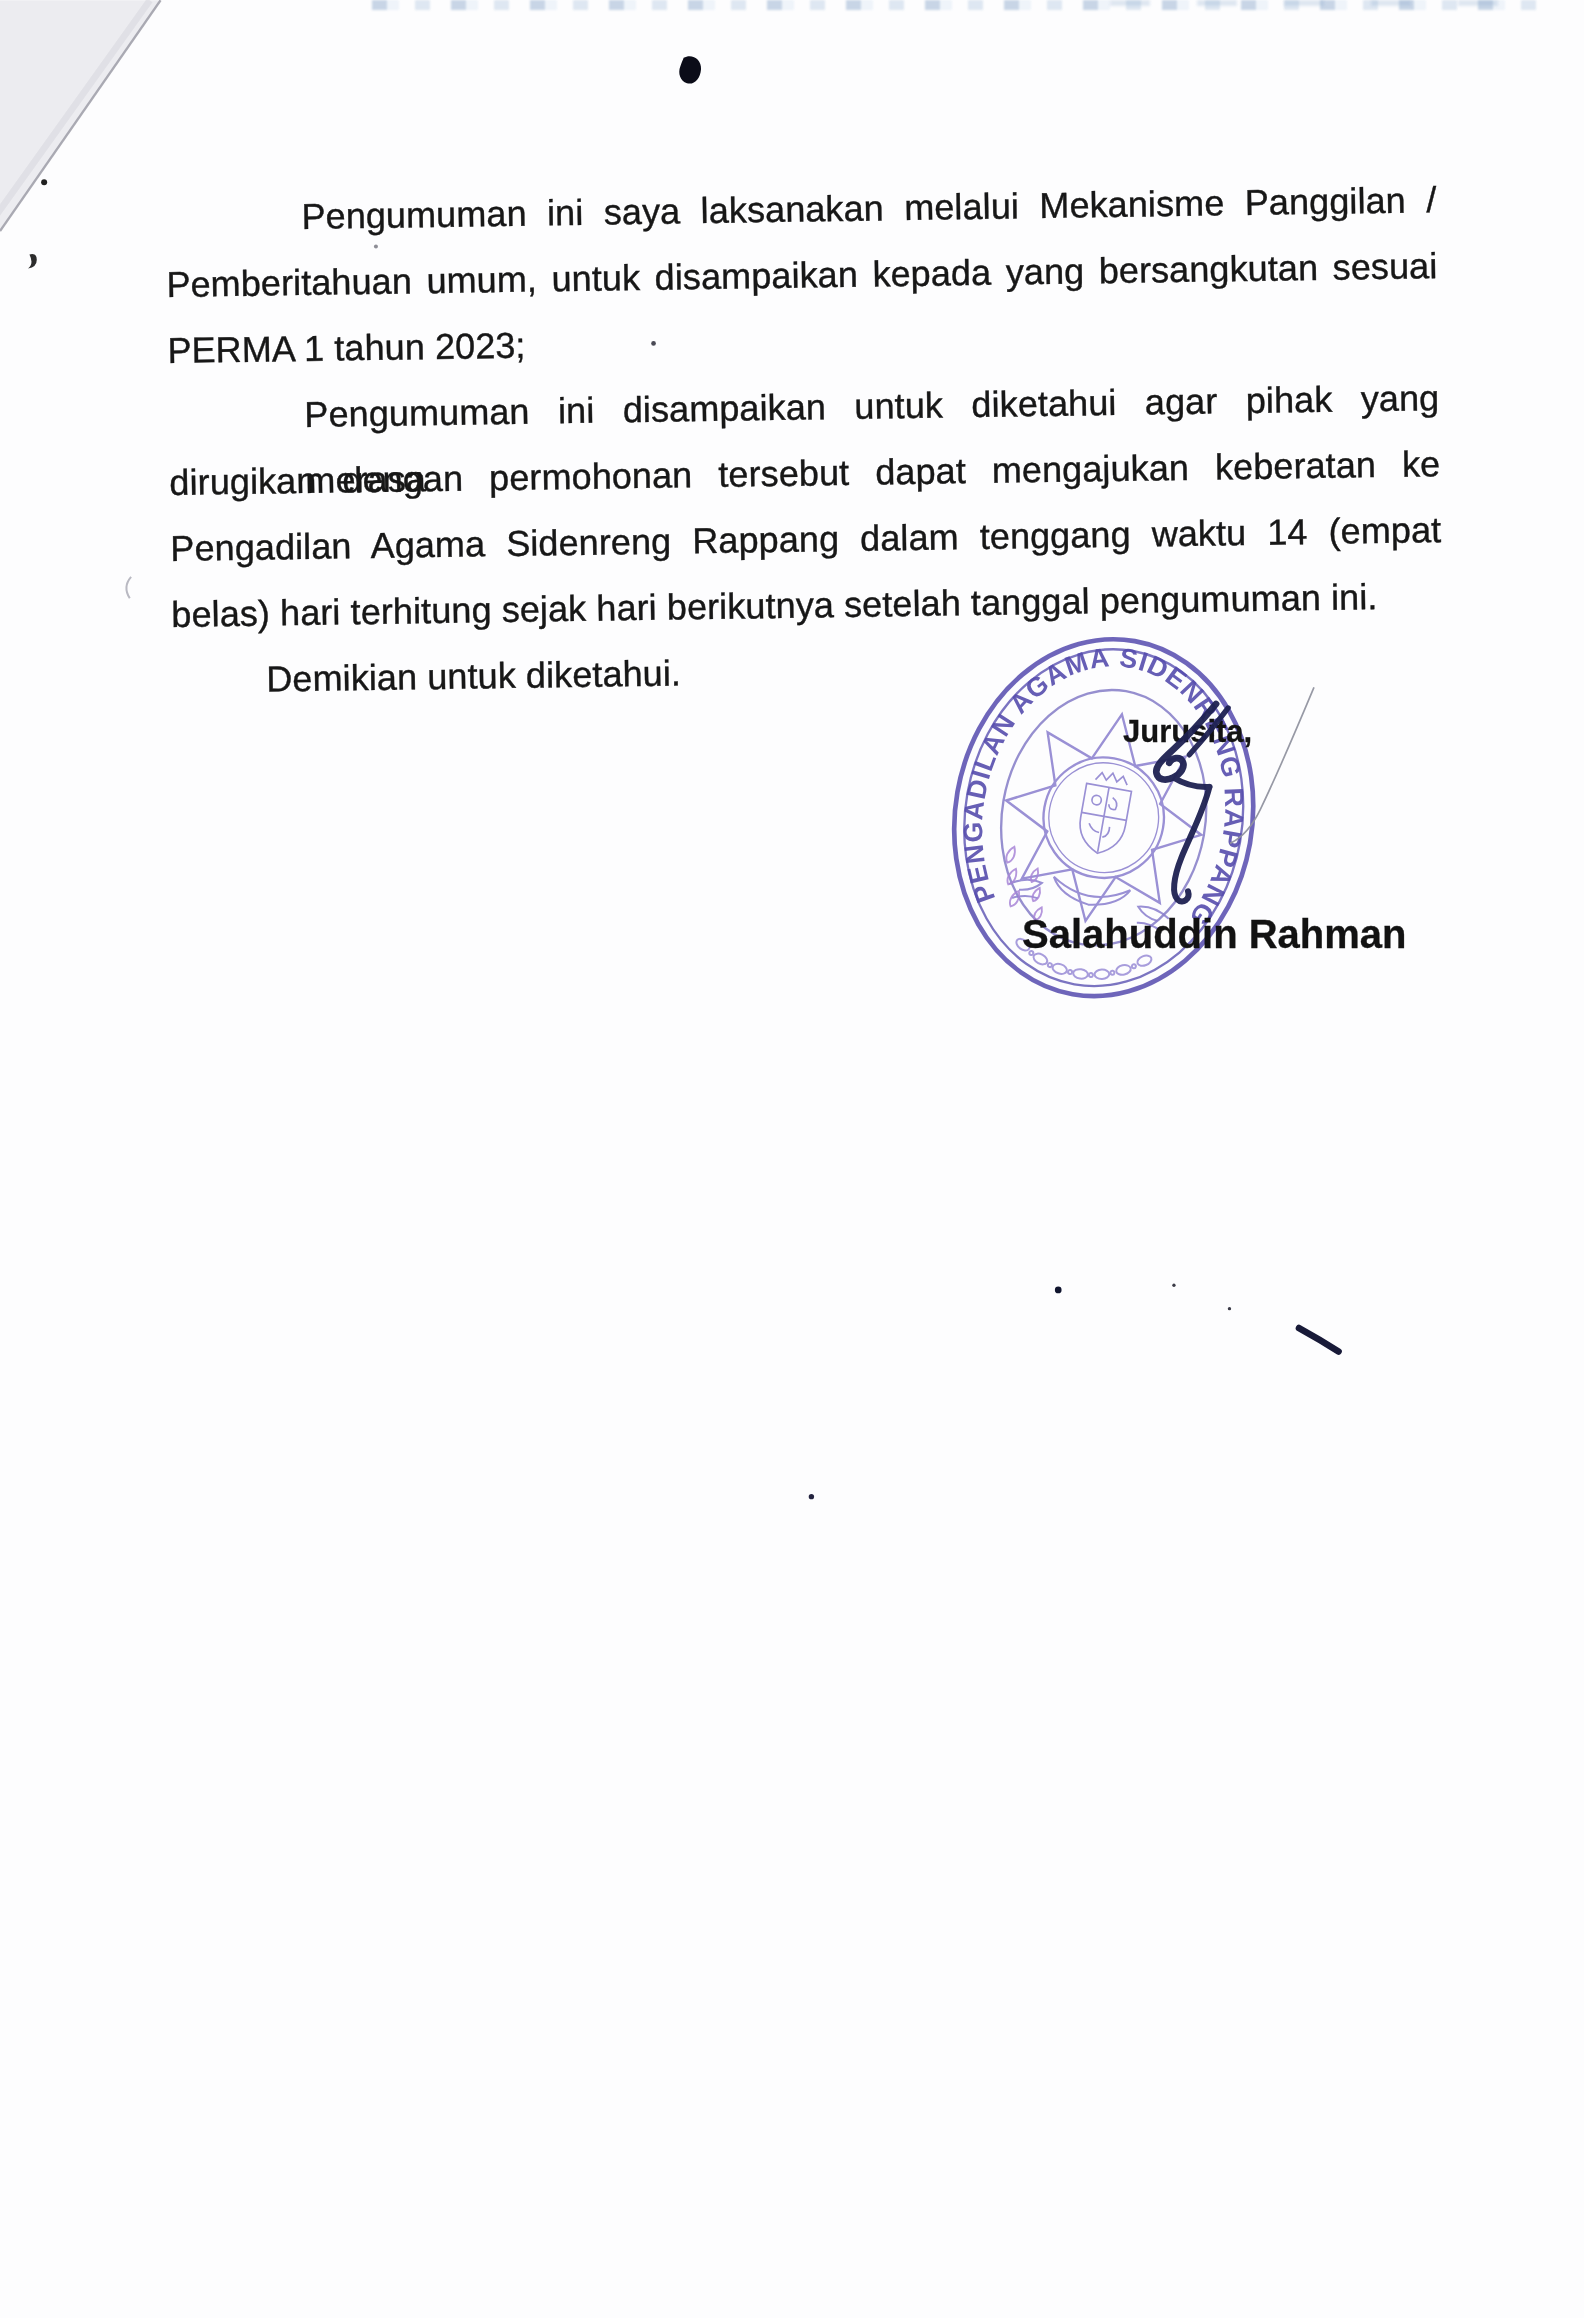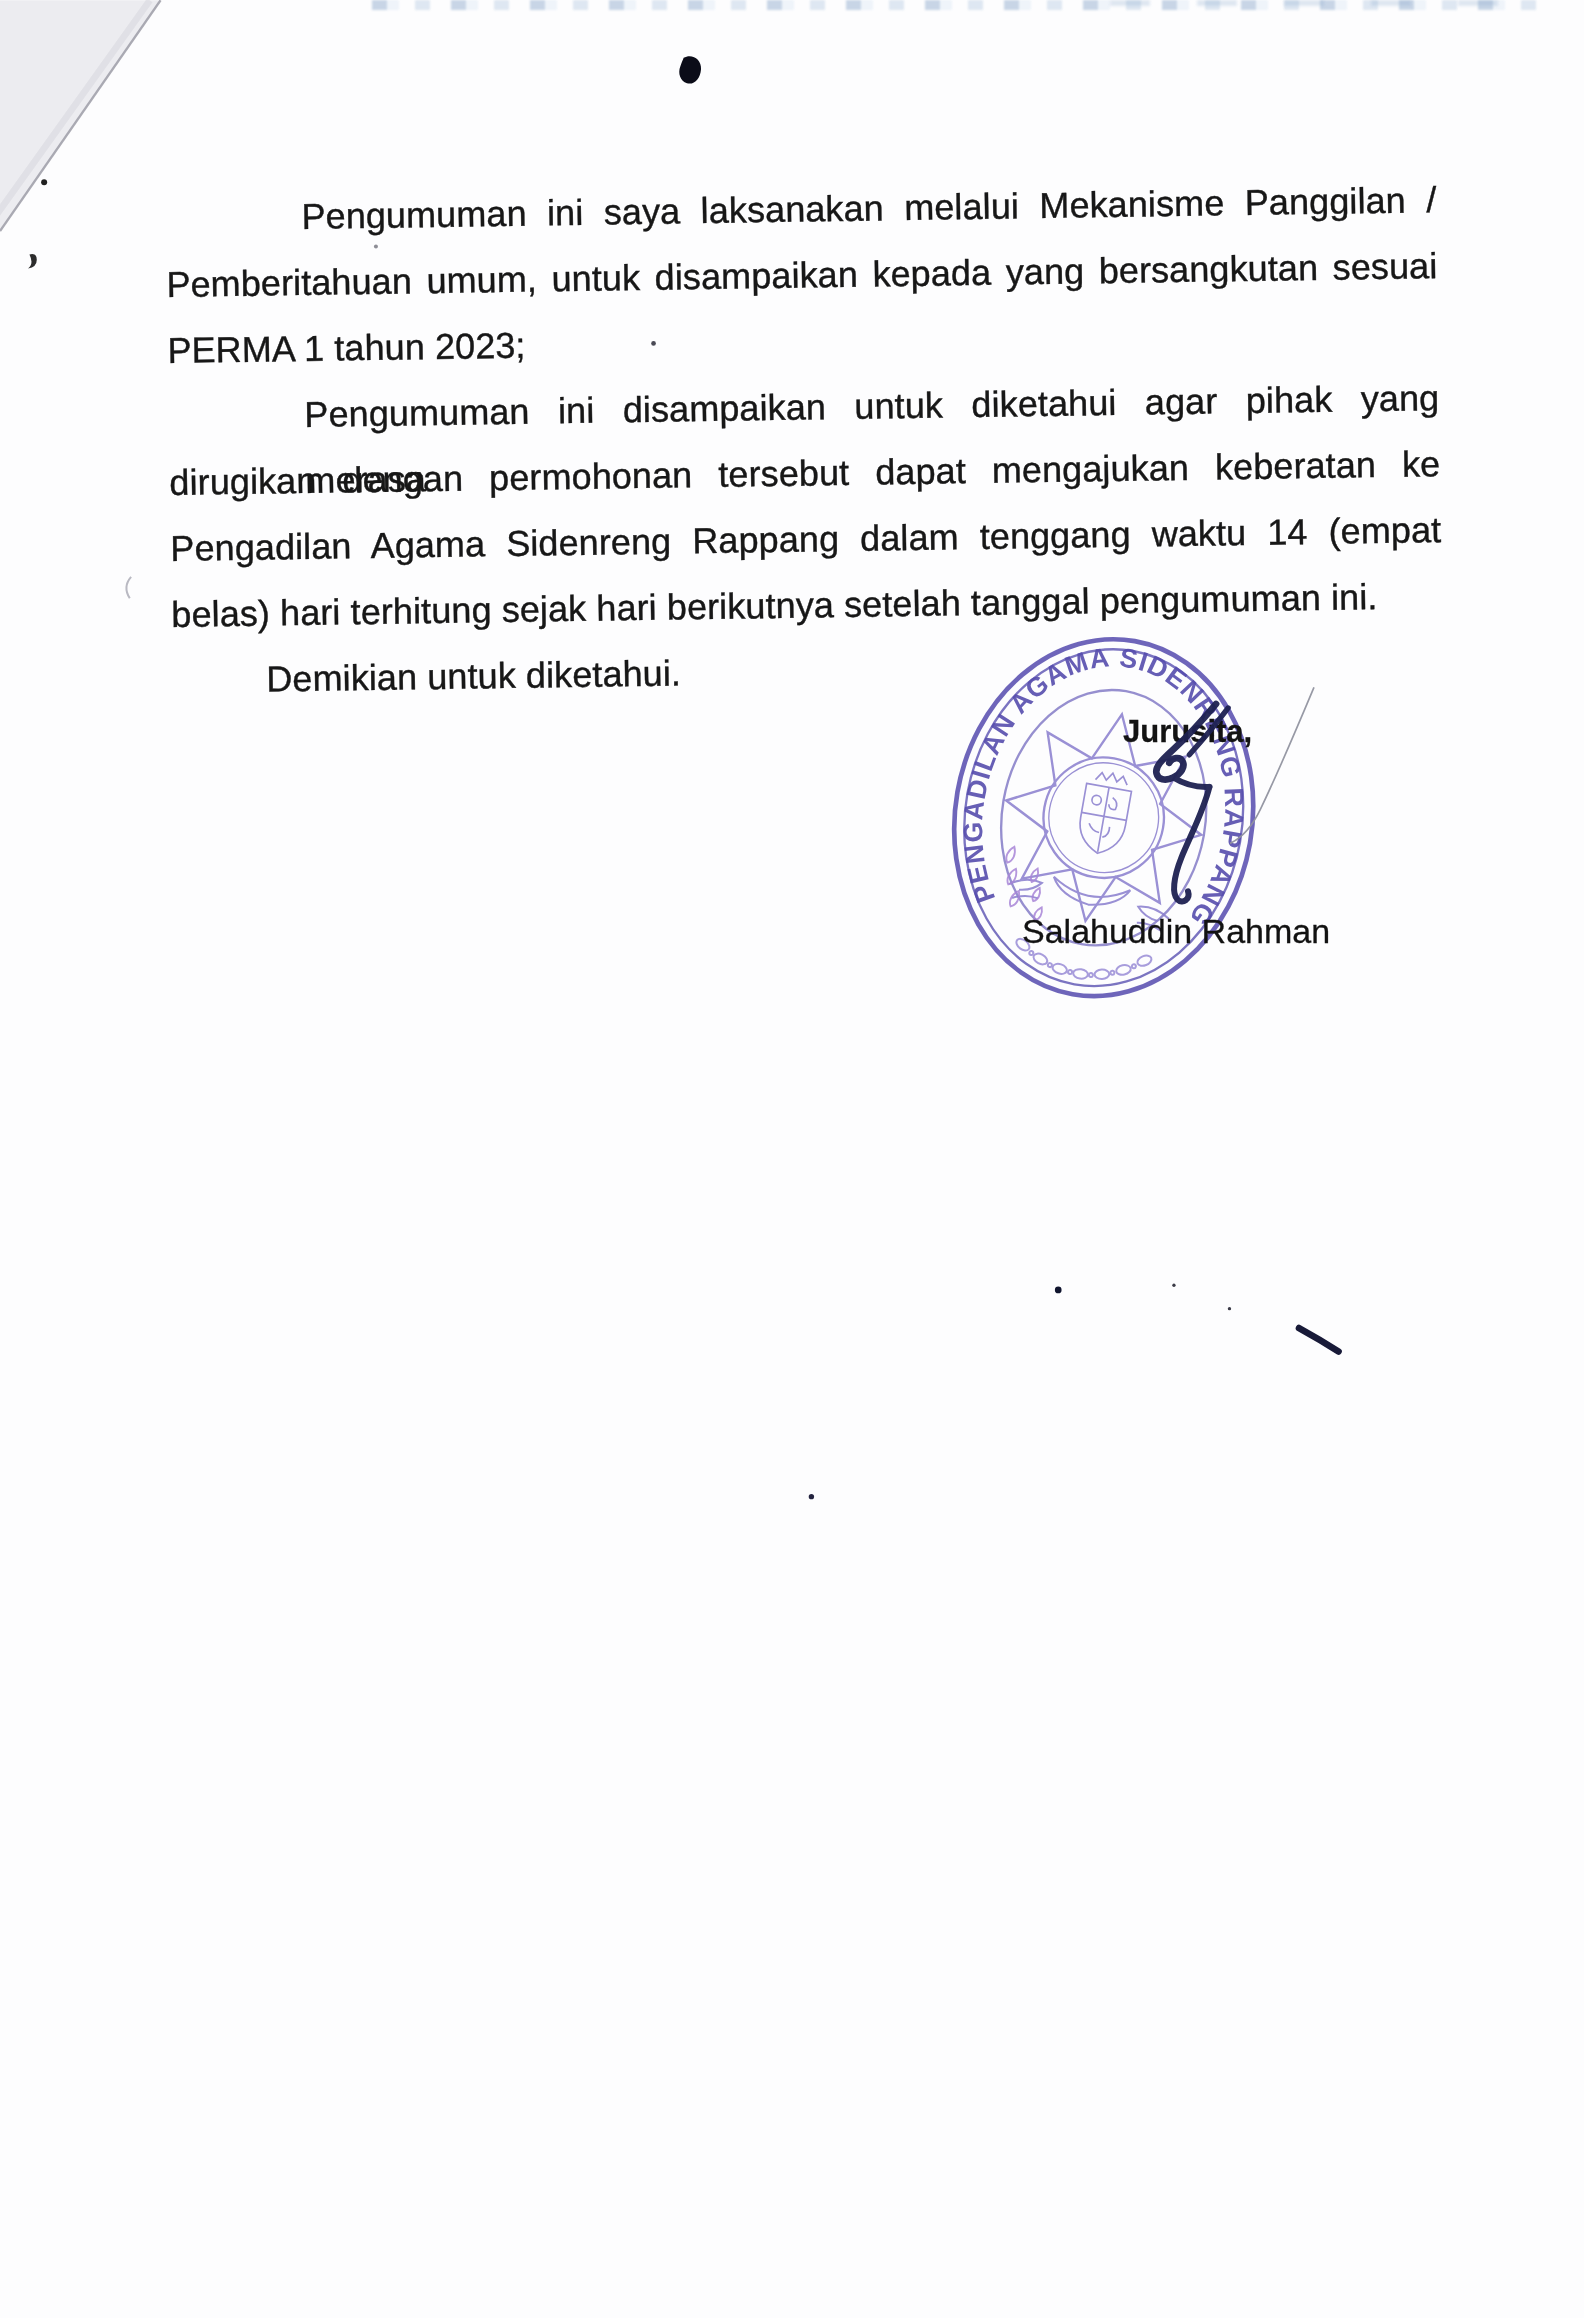--- a/index.html
+++ b/index.html
@@ -39,21 +39,21 @@
   .just{text-align:justify;text-align-last:justify;}
   .ind1{padding-left:136px;}
   .ind2{padding-left:94px;}
   .role-label{
     position:absolute;left:1123px;top:716px;
     font-size:31px;font-weight:bold;color:#131313;line-height:1;
     -webkit-text-stroke:0.3px #131313;
   }
   .signer-name{
     position:absolute;left:1022px;top:914px;
-    font-size:34px;font-weight:normal;color:#121212;line-height:1;
+    font-size:40px;font-weight:bold;color:#121212;line-height:1;
     -webkit-text-stroke:0.3px #121212;
   }
 </style>
 </head>
 <body>
 
 <div class="page">
 
   <svg class="layer" width="1584" height="2319" viewBox="0 0 2368 3466">
 

